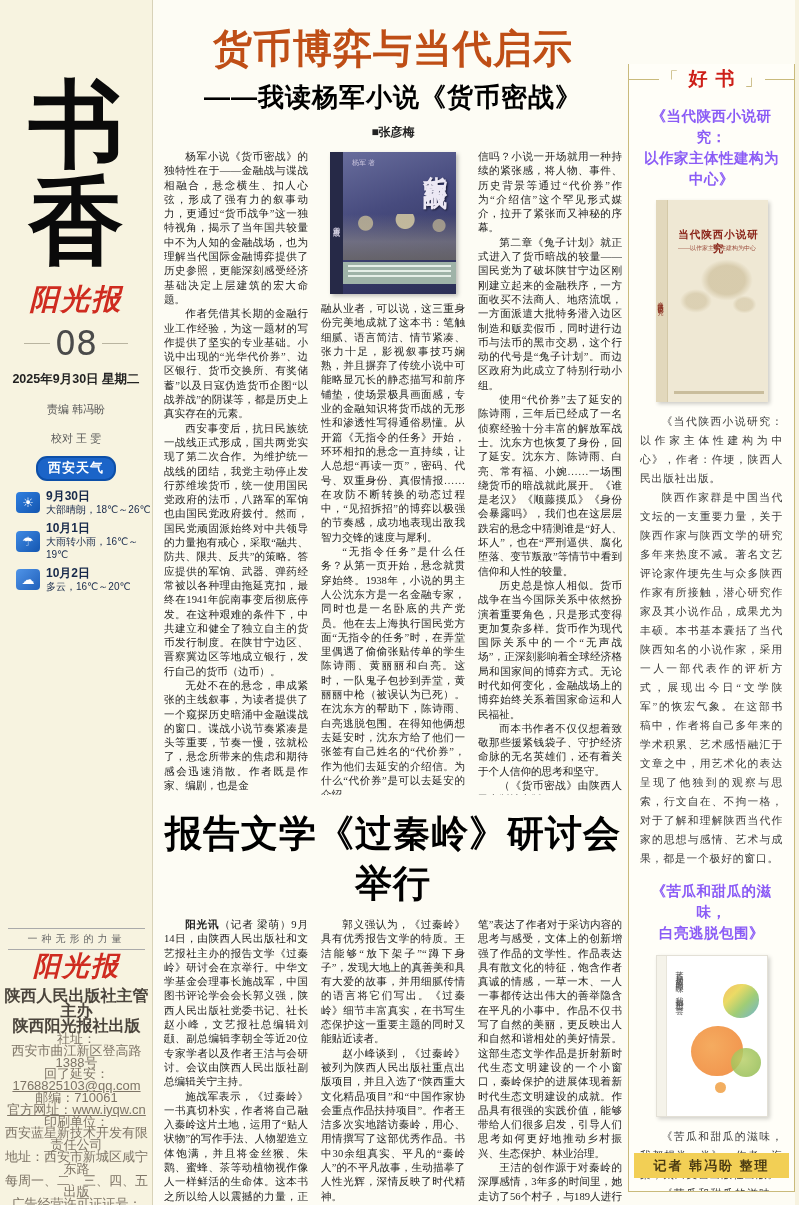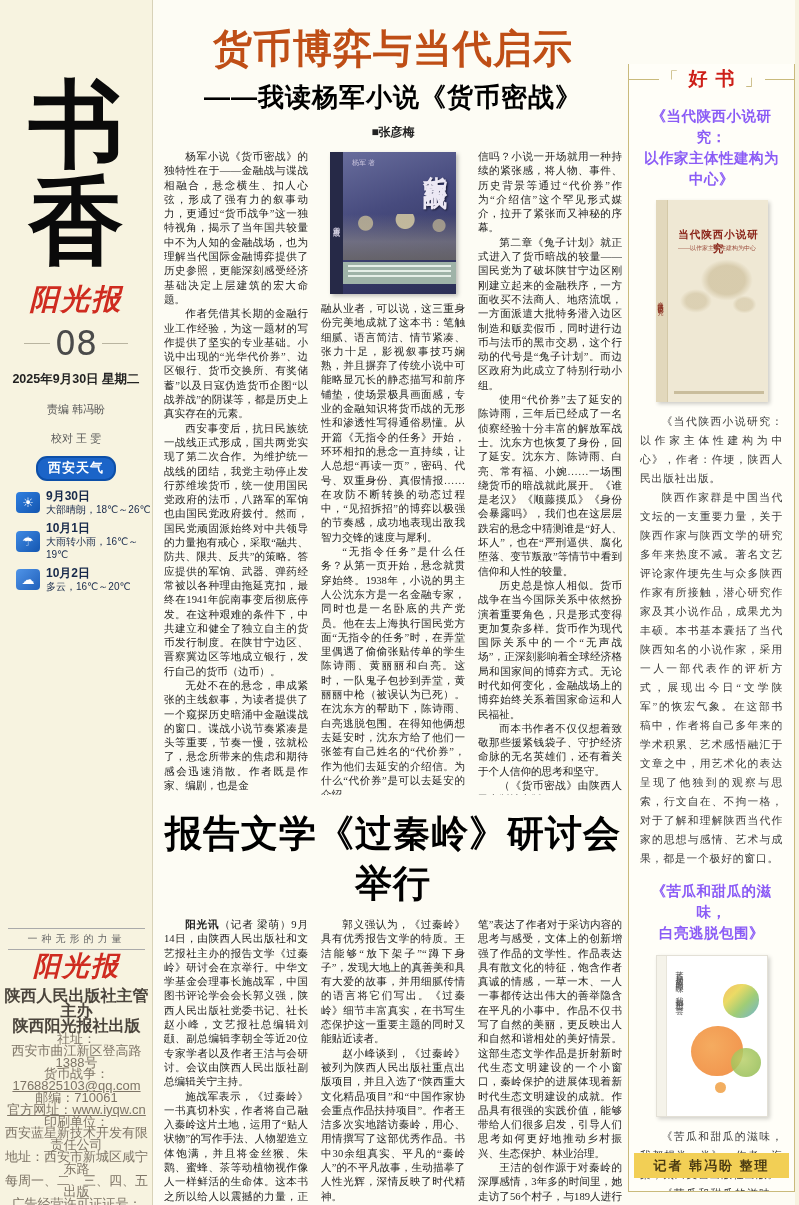--- a/index.html
+++ b/index.html
@@ -188,21 +188,21 @@
   <div class="publisher">
 
       <p class="publine bold">陕西人民出版社主管主办</p>
 
       <p class="publine bold">陕西阳光报社出版</p>
 
       <p class="publine normal">社址：</p>
 
       <p class="publine normal">西安市曲江新区登高路1388号</p>
 
-      <p class="publine normal">货币战争：</p>
+      <p class="publine normal">回了延安：</p>
 
       <p class="publine link">1768825103@qq.com</p>
 
       <p class="publine normal">邮编：710061</p>
 
       <p class="publine link">官方网址：www.iyqw.cn</p>
 
       <p class="publine normal">印刷单位：</p>
 
       <p class="publine normal">西安蓝星新技术开发有限责任公司</p>

